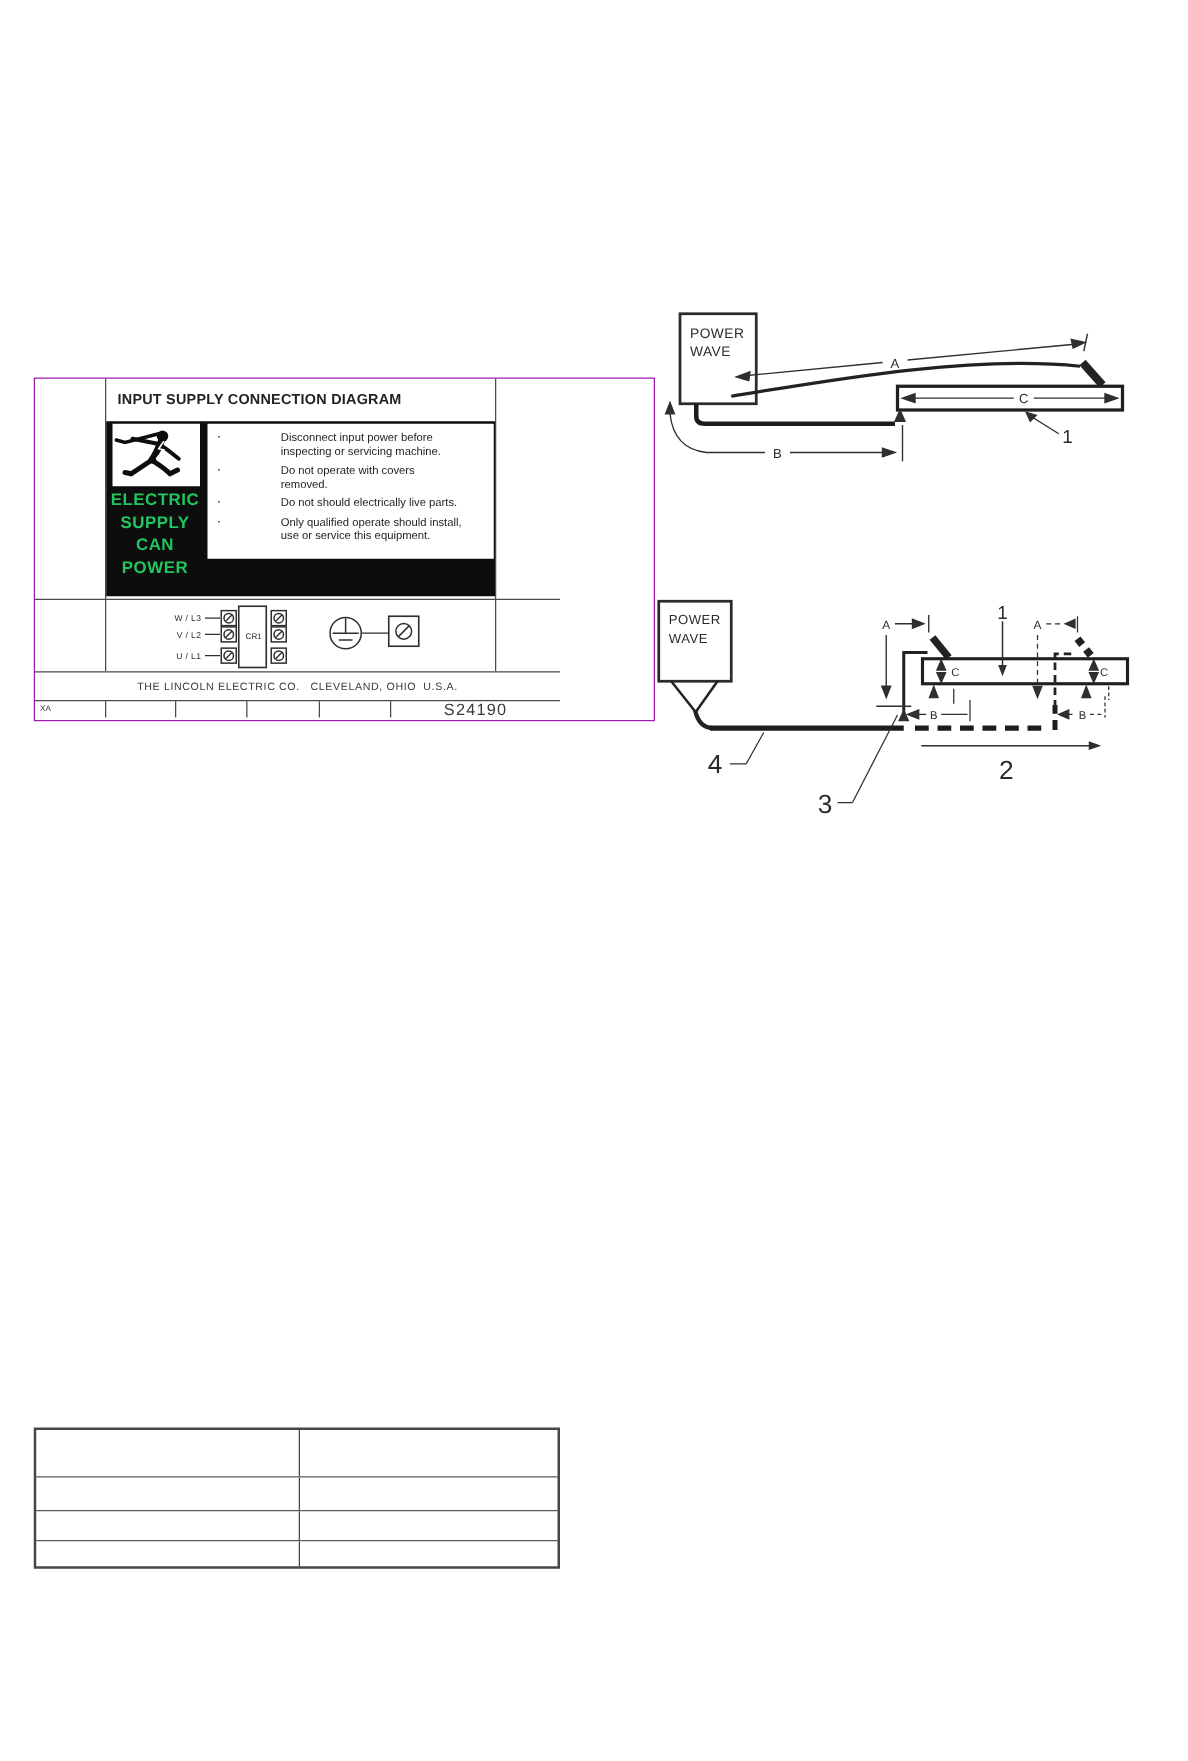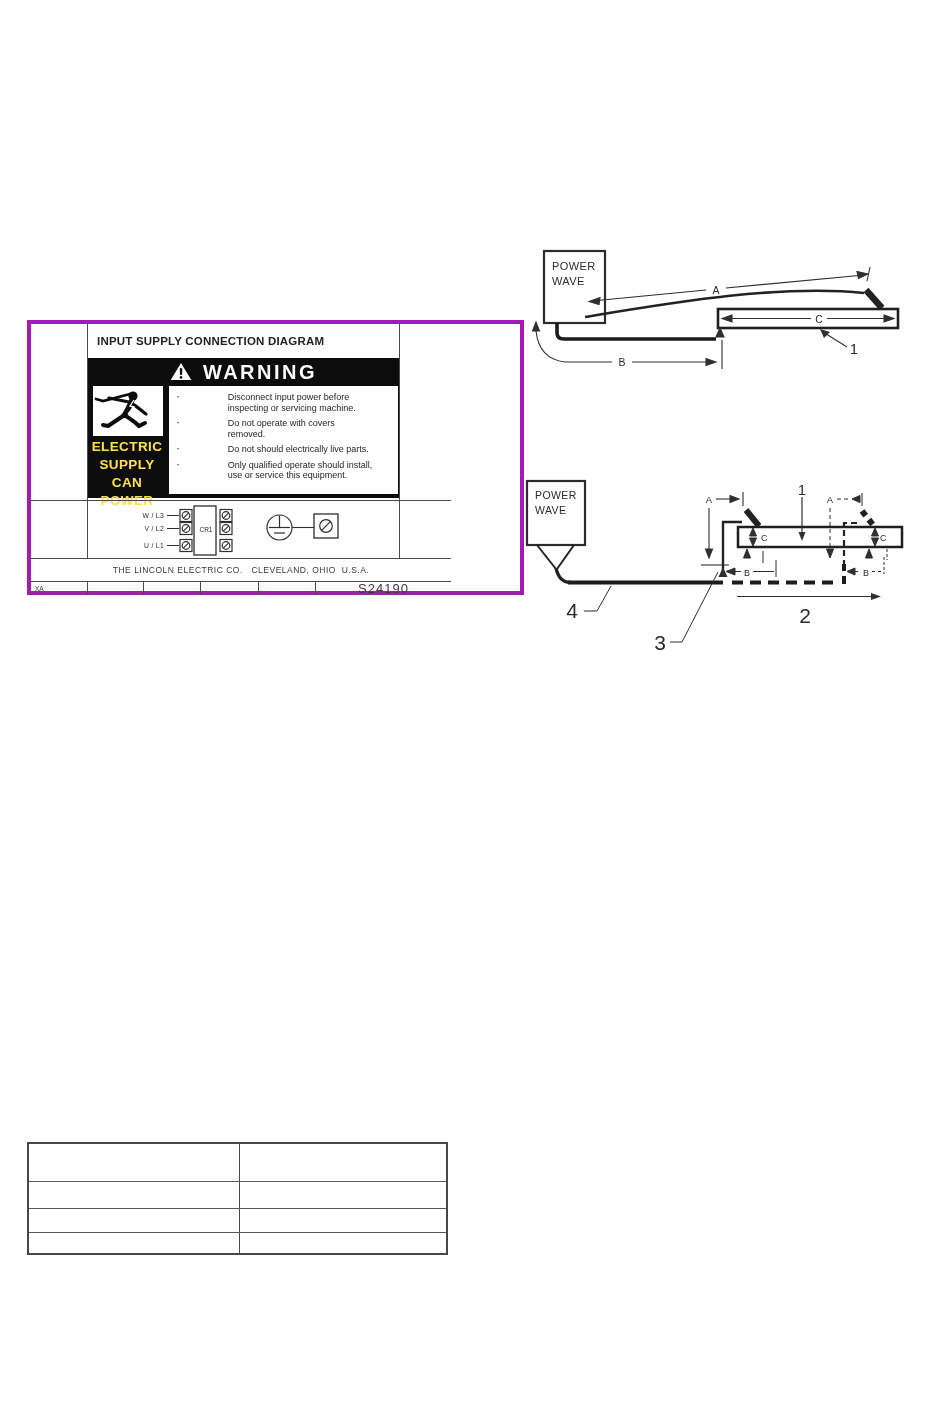--- a/index.html
+++ b/index.html
@@ -2,30 +2,30 @@
 <html><head>
 <meta charset="utf-8">
 <style>
   html,body{margin:0;padding:0;}
   body{
     width:950px;height:1409px;position:relative;background:#ffffff;
     font-family:"Liberation Sans", sans-serif;color:#2b2b2b;overflow:hidden;
   }
   .abs{position:absolute;}
   
-  .conn-box{left:27px;top:320px;width:497px;height:275px;border:4px solid #a21caf;box-sizing:border-box;background:#fff;}
+  .conn-box{left:27px;top:302px;width:497px;height:275px;border:1px solid #a21caf;box-sizing:border-box;background:#fff;}
   .label-col{position:absolute;left:56px;top:0;width:313px;height:234px;border-left:1.5px solid #4a4a4a;border-right:1.5px solid #4a4a4a;box-sizing:border-box;}
   .label-title{height:34px;display:flex;align-items:center;padding-left:9px;font-size:11.5px;font-weight:bold;letter-spacing:.2px;color:#222;}
   .warn-panel{background:#0d0d0d;height:140px;margin:0;}
   .warn-bar{height:25px;display:flex;align-items:center;justify-content:center;gap:11px;padding-top:1px;}
   .warn-heading{color:#fcfcfc;font-size:20px;font-weight:bold;letter-spacing:2.5px;line-height:20px;}
   .warn-body{display:flex;height:114px;}
   .warn-left{width:78px;flex:none;}
   .shock-img{width:70px;height:50px;background:#fff;margin:2px 0 0 5px;}
-  .shock-text{width:78px;text-align:center;color:#fde047;font-weight:bold;font-size:13.5px;line-height:18px;letter-spacing:.4px;margin-top:2px;}
+  .shock-text{width:78px;text-align:center;color:#22c55e;font-weight:bold;font-size:13.5px;line-height:18px;letter-spacing:.4px;margin-top:2px;}
   .warn-right{flex:none;width:229px;height:108px;background:#fff;margin:2px 0 0 3px;padding:6px 6px 0 8px;box-sizing:border-box;}
   .warn-bullets{list-style:none;margin:0;padding:0;}
   .warn-bullets li{display:flex;gap:5px;margin-bottom:5px;font-size:9px;line-height:10.5px;color:#242424;}
   .b-dot{flex:none;font-weight:bold;font-size:8px;line-height:10px;}
   .b-text{white-space:pre-line;margin-left:43px;}
   .hline176{left:0;top:176px;width:420px;height:0;border-top:1.5px solid #4a4a4a;}
   .terminal-svg{left:0;top:177px;}
   .company-row{left:0;top:234px;width:420px;height:24px;border-top:1.5px solid #4a4a4a;border-bottom:1.5px solid #4a4a4a;box-sizing:border-box;display:flex;align-items:center;justify-content:center;font-size:8.5px;letter-spacing:.5px;color:#383838;white-space:pre;text-align:right;}
   .code-row{left:0;top:258px;width:420px;height:13px;display:flex;font-size:7px;color:#3a3a3a;}
   .code-cell{height:100%;box-sizing:border-box;display:flex;align-items:center;}
@@ -46,28 +46,20 @@
   .spec-cell.c2{flex:1;}
   .r1{height:37px;}.r2{height:27px;}.r3{height:24px;}.r4{flex:1;}
 </style>
 </head>
 <body>
 
 <div class="abs conn-box">
   <div class="label-col">
     <div class="label-title">INPUT SUPPLY CONNECTION DIAGRAM</div>
     <div class="warn-panel">
-      <div class="warn-bar">
-        <svg width="22" height="19" viewBox="0 0 22 19">
-          <polygon points="11,1 21.3,18 0.7,18" fill="#fdfdfd"></polygon>
-          <rect x="9.9" y="6.2" width="2.3" height="6.6" fill="#0d0d0d"></rect>
-          <circle cx="11.05" cy="15.4" r="1.35" fill="#0d0d0d"></circle>
-        </svg>
-        <span class="warn-heading">WARNING</span>
-      </div>
       <div class="warn-body">
         <div class="warn-left">
           <div class="shock-img">
             <svg width="70" height="50" viewBox="0 0 70 50">
               <g stroke="#0d0d0d" fill="none" stroke-linecap="round">
                 <path d="M 3,13 L 10,15 L 37,8" stroke-width="2.8"></path>
                 <line x1="36" y1="16" x2="16" y2="12" stroke-width="3.2"></line>
                 <path d="M 38,17 C 45,21 49,25 53,28" stroke-width="3.2"></path>
                 <path d="M 39,14 C 37,19 35,24 31.5,29" stroke-width="5.5"></path>
                 <path d="M 31.5,29 L 15,40 M 15,40 L 10,39" stroke-width="4"></path>

